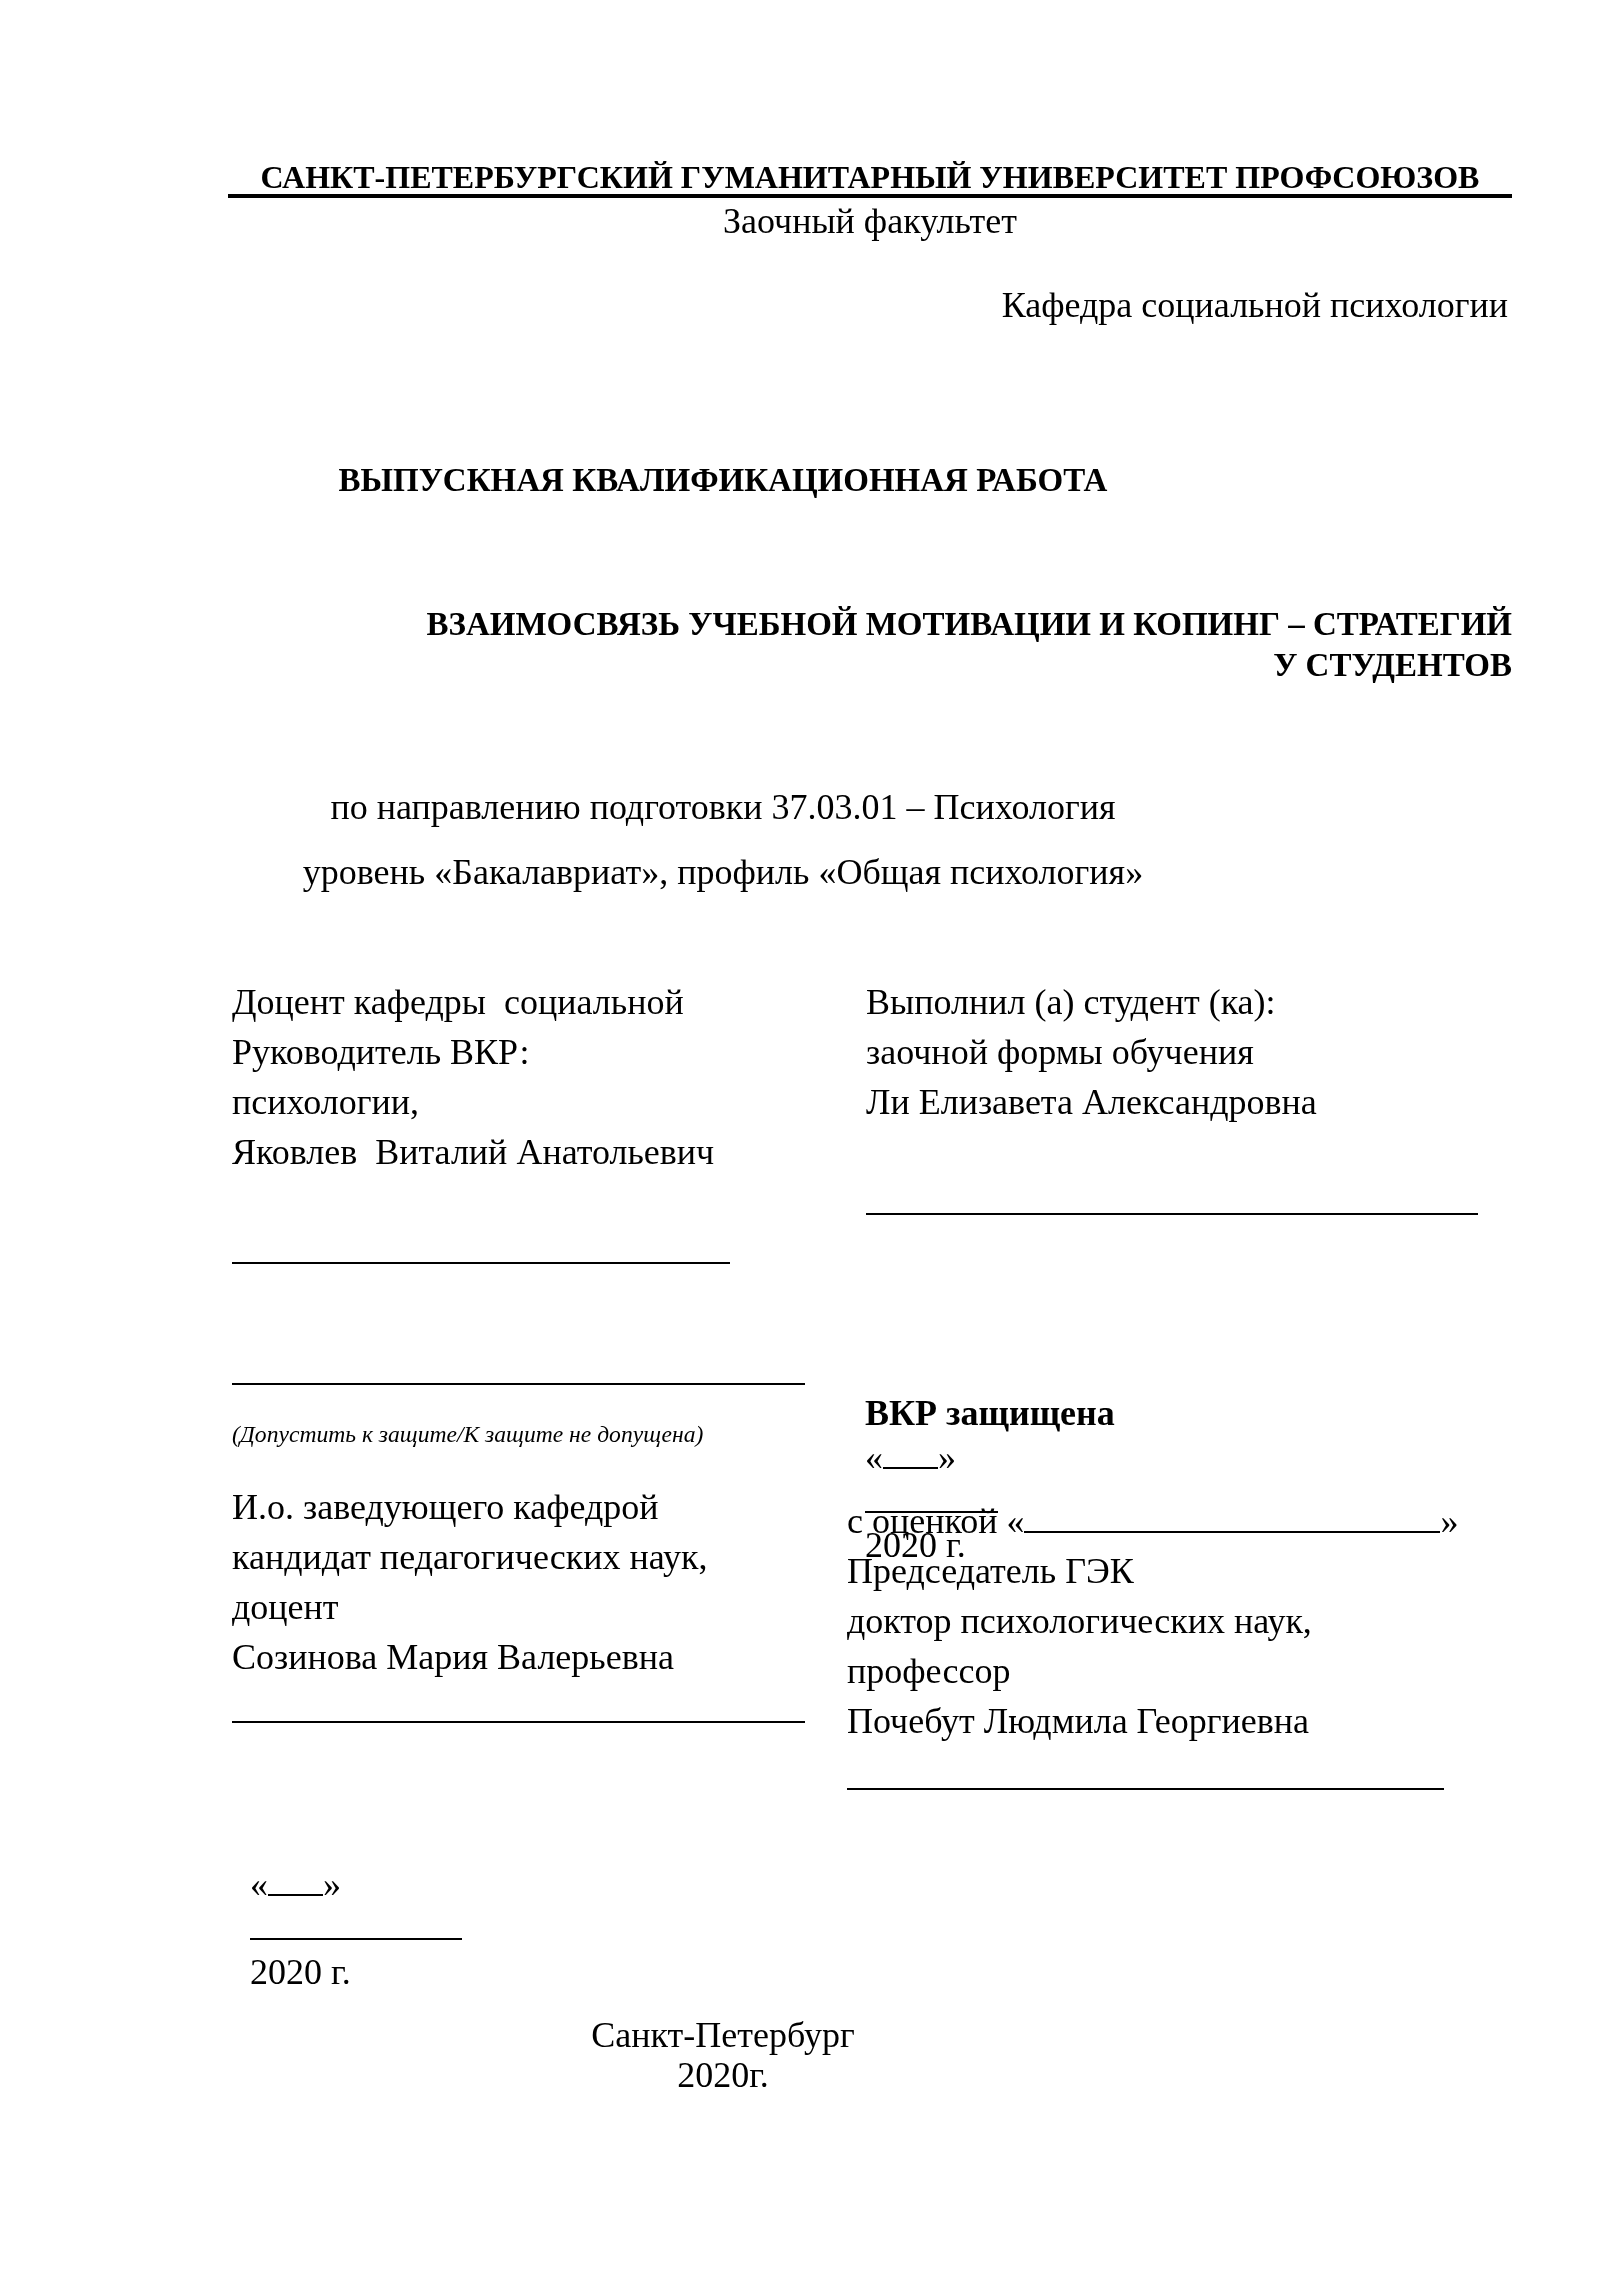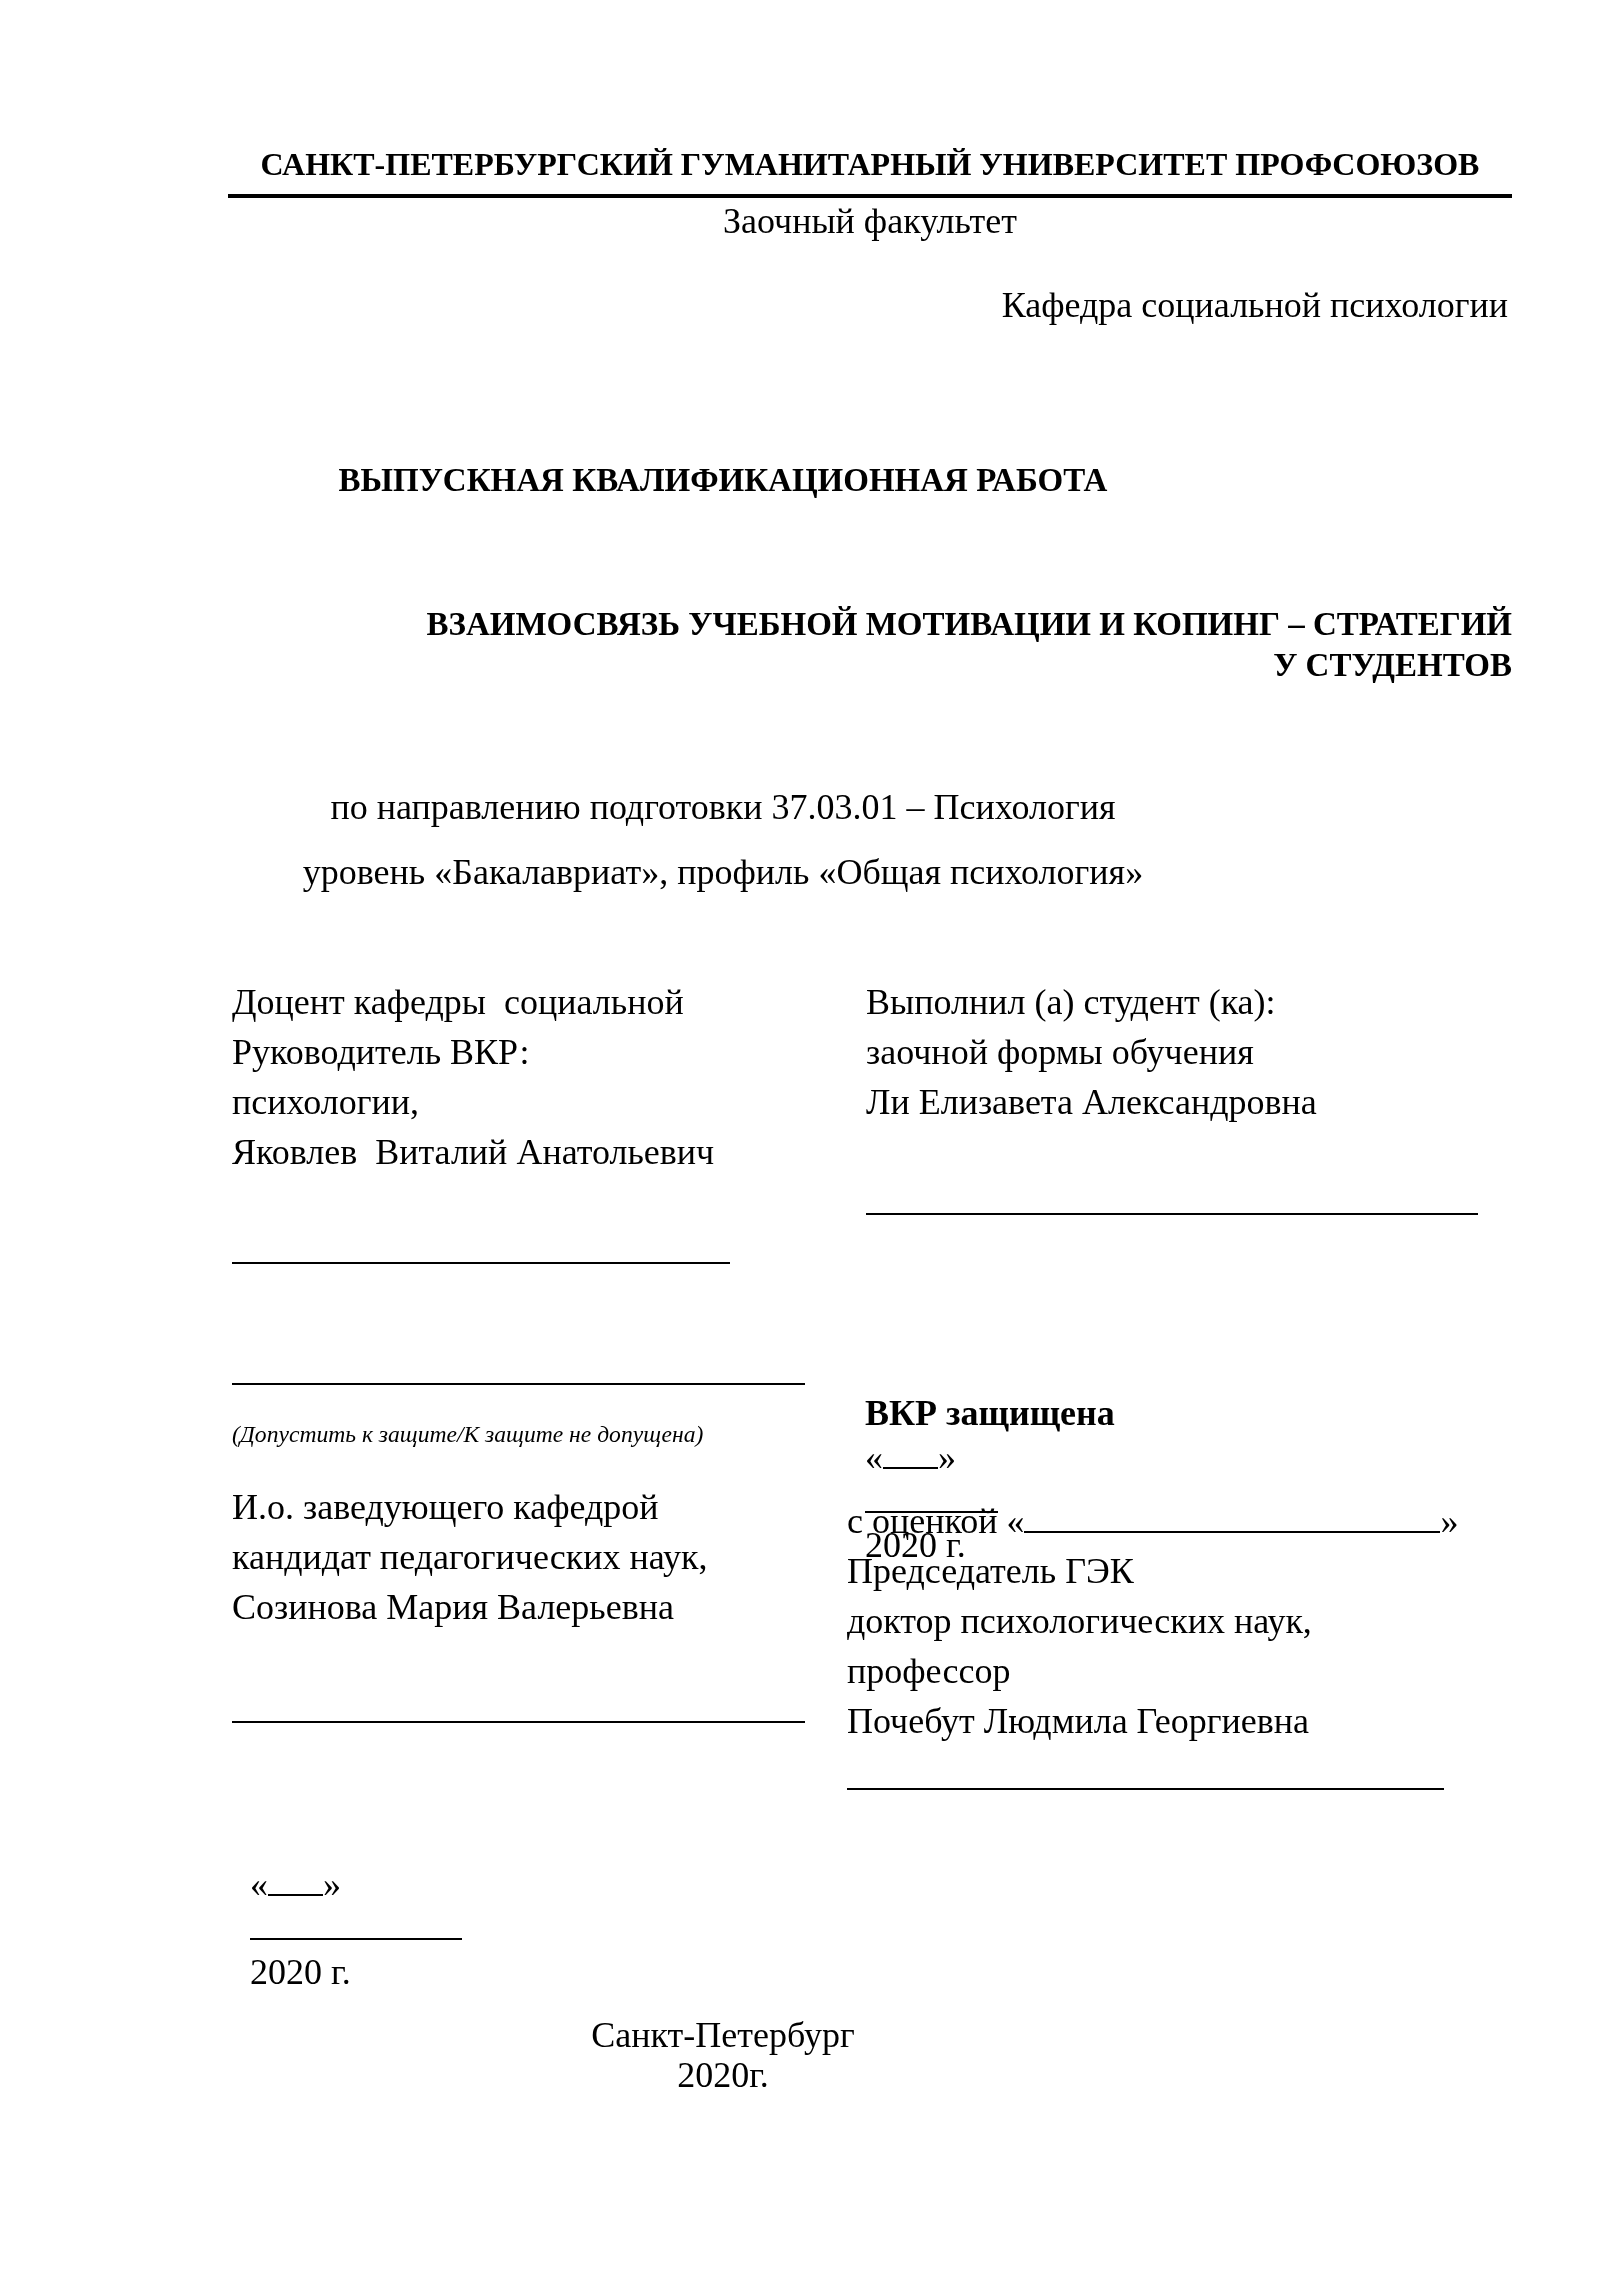--- a/index.html
+++ b/index.html
@@ -1,21 +1,21 @@
 <!DOCTYPE html>
 <html style="font-size:12.6px"><head>
 <meta charset="utf-8">
 <style>
   html, body { margin: 0; padding: 0; background: #ffffff; }
   body { width: 1623px; height: 2295px; position: relative; overflow: hidden;
          font-family: "Liberation Serif", "DejaVu Serif", serif; color: #000; }
   .abs { position: absolute; white-space: pre; }
   .b { font-weight: bold; }
   .center { left: 0; width: 1446px; text-align: center; }
-  #uni { top: 145px; left: 228px; width: 1284px; text-align: center; font-size: 32px; font-weight: bold; line-height: 39px; }
+  #uni { top: 158px; left: 228px; width: 1284px; text-align: center; font-size: 32px; font-weight: bold; line-height: 39px; }
   #uni-rule { top: 194px; left: 228px; width: 1284px; height: 3.9px; background: #000; }
   #faculty { top: 199px; left: 228px; width: 1284px; text-align: center; font-size: 36px; line-height: 44px; }
   #dept { top: 283px; right: 115px; font-size: 36px; line-height: 44px; }
   #work-type { top: 458px; font-size: 33px; line-height: 44px; font-weight: bold; }
   #title { top: 604px; left: 228px; width: 1284px; text-align: right; font-size: 33px; font-weight: bold; line-height: 41px; white-space: normal; }
   #direction { top: 785px; font-size: 36px; line-height: 44px; }
   #level { top: 850px; font-size: 36px; line-height: 44px; }
 
   .col { position: absolute; font-size: 36px; line-height: 50px; }
   .col div { white-space: pre; }
@@ -80,20 +80,21 @@
 <div class="abs" id="defended">
   <span class="b">ВКР защищена</span>
   <span>«</span><span class="blank" style="width:55px"></span><span>»</span>
   <span class="blank" style="width:133px"></span>
   <span>2020 г.</span>
 </div>
 
 <div class="col" id="head-dept">
   <div>И.о. заведующего кафедрой</div>
   <div>кандидат педагогических наук,</div>
+  <div>доцент</div>
   <div>Созинова Мария Валерьевна</div>
 </div>
 <div class="rule" id="head-sign"></div>
 <div class="abs" id="head-date">
   <span>«</span><span class="blank" style="width:55px"></span><span>»</span>
   <span class="blank" style="width:212px"></span>
   <span>2020 г.</span>
 </div>
 
 <div class="col" id="grade">

